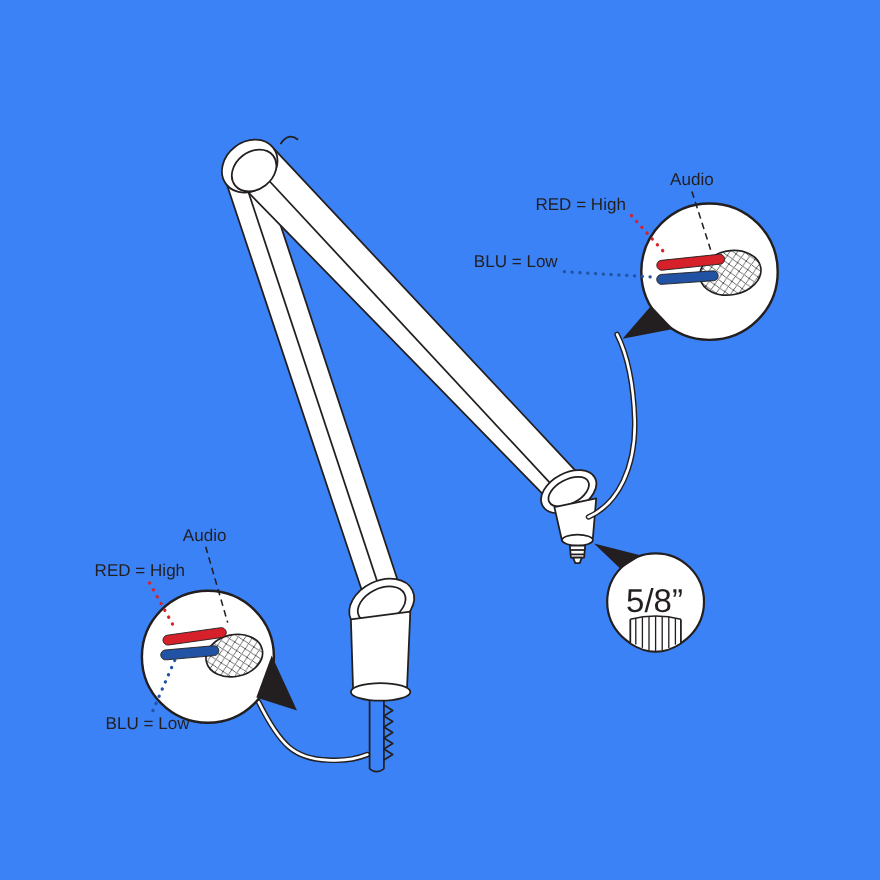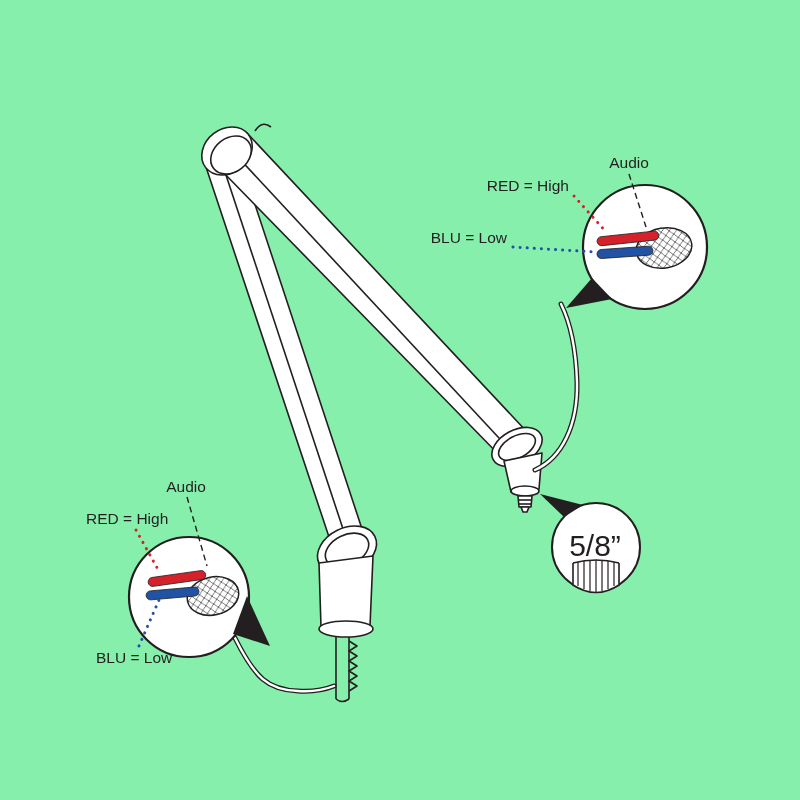--- a/index.html
+++ b/index.html
@@ -1,16 +1,16 @@
 <!DOCTYPE html>
 <html style="--wire_red: #d6212b; --wire_blue: #2152a3; --line: #231f20;"><head>
 <meta charset="utf-8">
 <style>
   html,body{margin:0;padding:0;background:#fff;}
-  .stage{position:relative;width:800px;height:800px;background:#86efac;overflow:hidden;
+  .stage{position:relative;width:800px;height:800px;background:#3b82f6;overflow:hidden;
          font-family:"Liberation Sans",sans-serif;}
   svg{display:block;color:var(--line,#231f20);}
   .lbl{font-family:"Liberation Sans",sans-serif;font-size:15.5px;fill:var(--line,#231f20);}
   .lbl-big{font-family:"Liberation Sans",sans-serif;font-size:30px;fill:var(--line,#231f20);}
 </style>
 </head>
 <body>
 
 <div class="stage">
 <svg width="800" height="800" viewBox="0 0 800 800">

